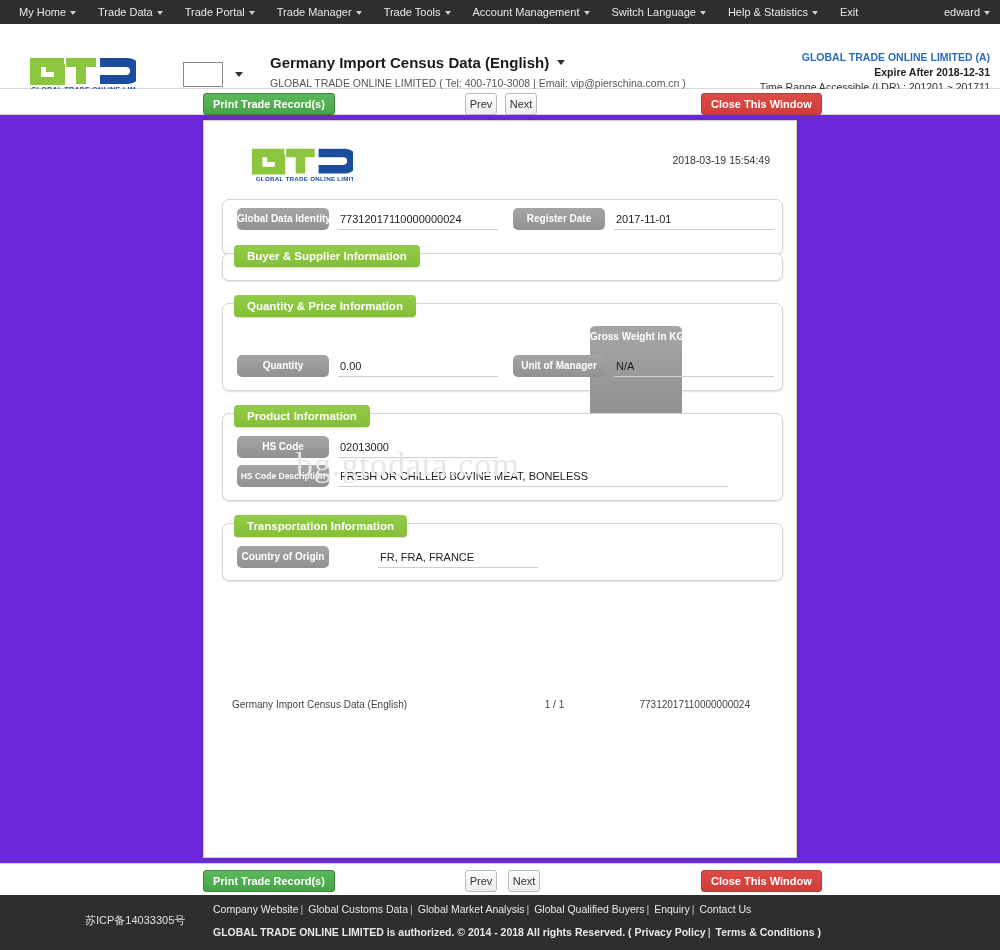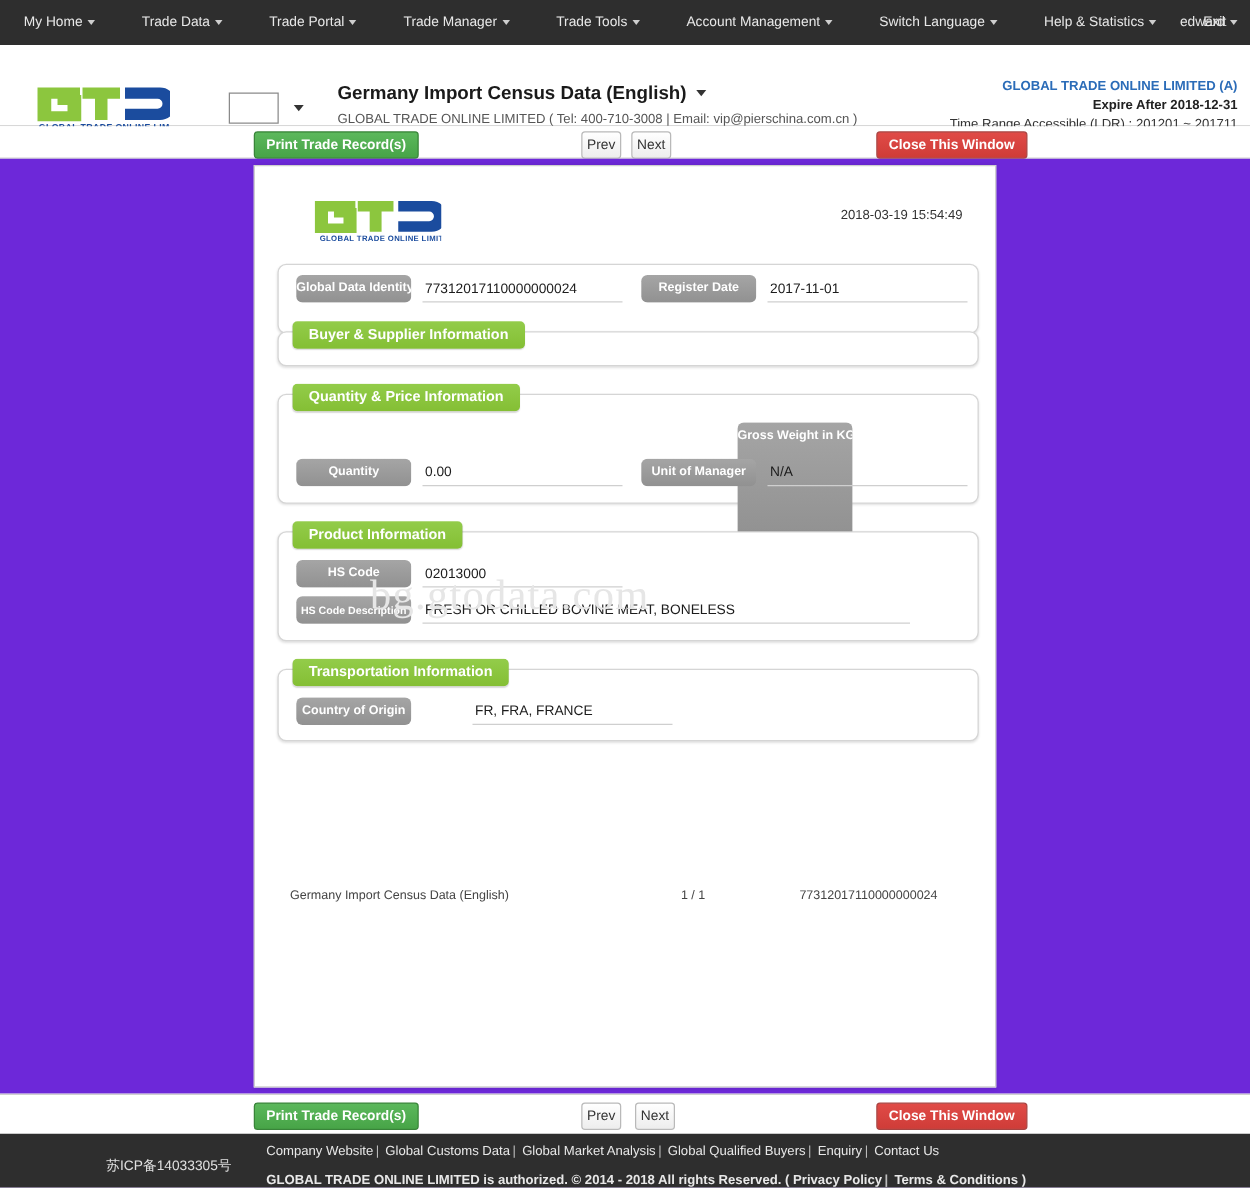--- a/index.html
+++ b/index.html
@@ -6,27 +6,26 @@
   html, body {
     margin: 0; padding: 0;
     width: 1000px; height: 950px;
     background: #ffffff;
     font-family: "Liberation Sans", sans-serif;
     overflow: hidden;
   }
 
   
   .topnav {
-    height: 36px;
+    height: 24px;
     background: #2e2e2e;
     display: flex;
     align-items: center;
     padding: 0 8px;
     position: relative;
-    justify-content: space-between;
   }
   .topnav-item {
     color: #e8e8e8;
     font-size: 11px;
     padding: 0 11px;
     line-height: 20px;
     white-space: nowrap;
     cursor: pointer;
   }
   .caret-down {

